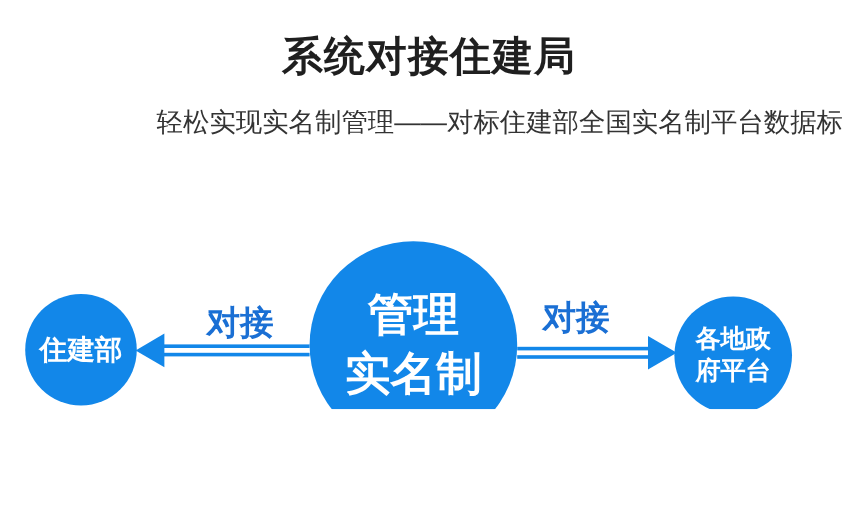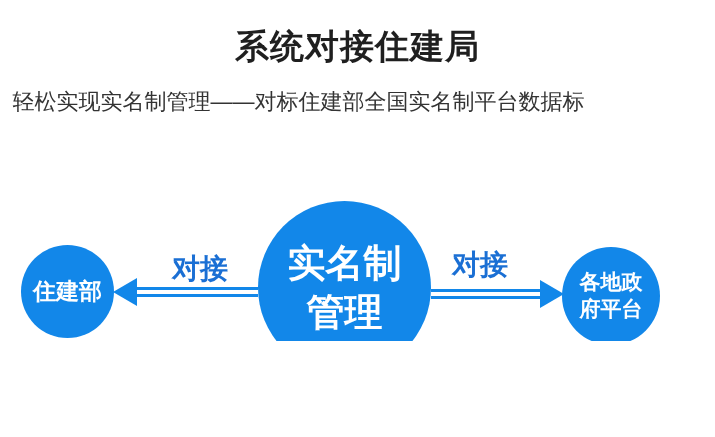--- a/index.html
+++ b/index.html
@@ -31,21 +31,21 @@
     letter-spacing: 1px;
     color: var(--title-text);
     font-family: "Liberation Sans", sans-serif;
   }
   .subtitle {
     position: absolute;
     top: 83px;
     left: 50%;
     transform: translateX(-50%);
     width: 690px;
-    text-align: left;
+    text-align: right;
     font-size: 22px;
     line-height: 37px;
     color: var(--body-text);
     font-family: "Liberation Sans", sans-serif;
   }
   .subtitle span { display: block; }
   .node {
     position: absolute;
     border-radius: 50%;
     background: var(--primary-blue);
@@ -104,22 +104,22 @@
 
     <div class="node node-left">
       <span>住建部</span>
     </div>
 
     <span class="connector-label label-left">对接</span>
     <div class="arrow-shaft shaft-left"></div>
     <div class="arrow-head head-left"></div>
 
     <div class="node node-center">
+      <span>管理</span>
       <span>实名制</span>
-      <span>管理</span>
     </div>
 
     <span class="connector-label label-right">对接</span>
     <div class="arrow-shaft shaft-right"></div>
     <div class="arrow-head head-right"></div>
 
     <div class="node node-right">
       <span>各地政</span>
       <span>府平台</span>
     </div>

